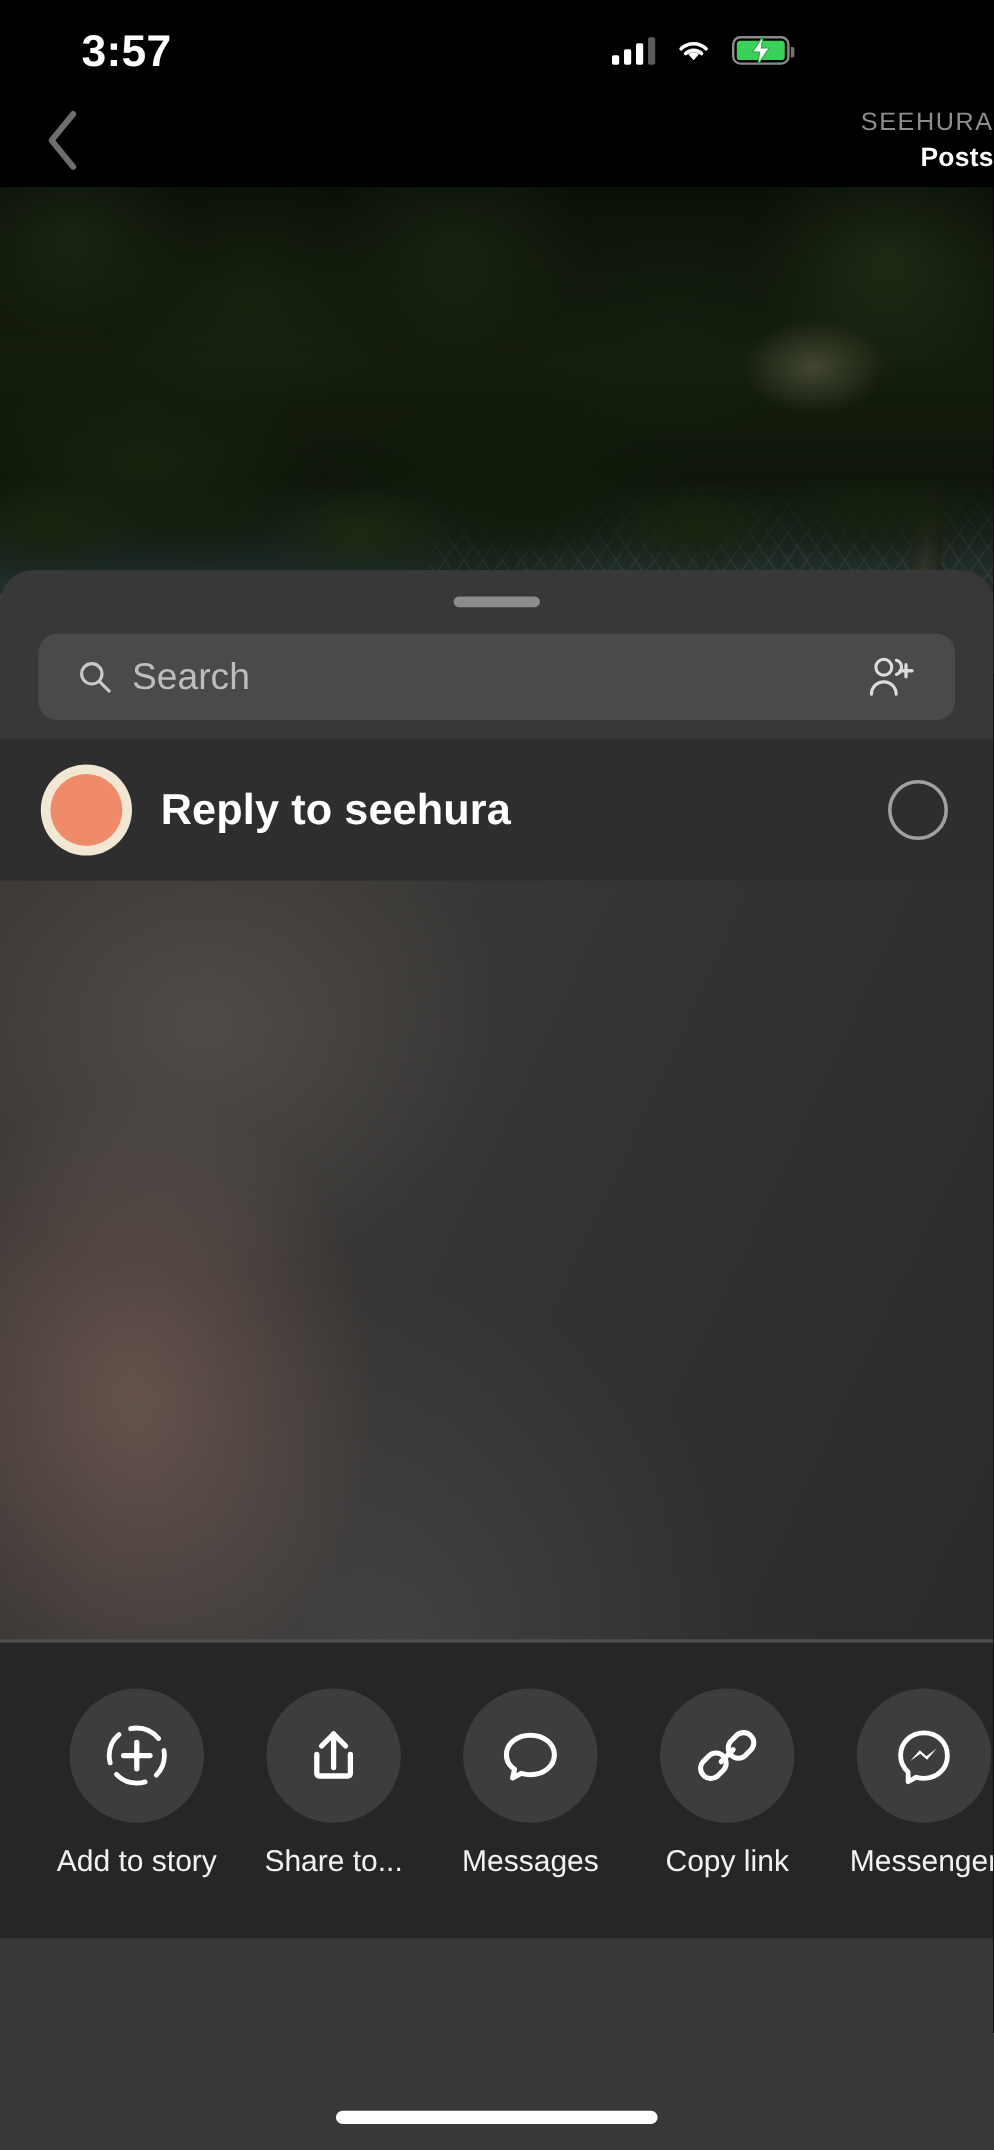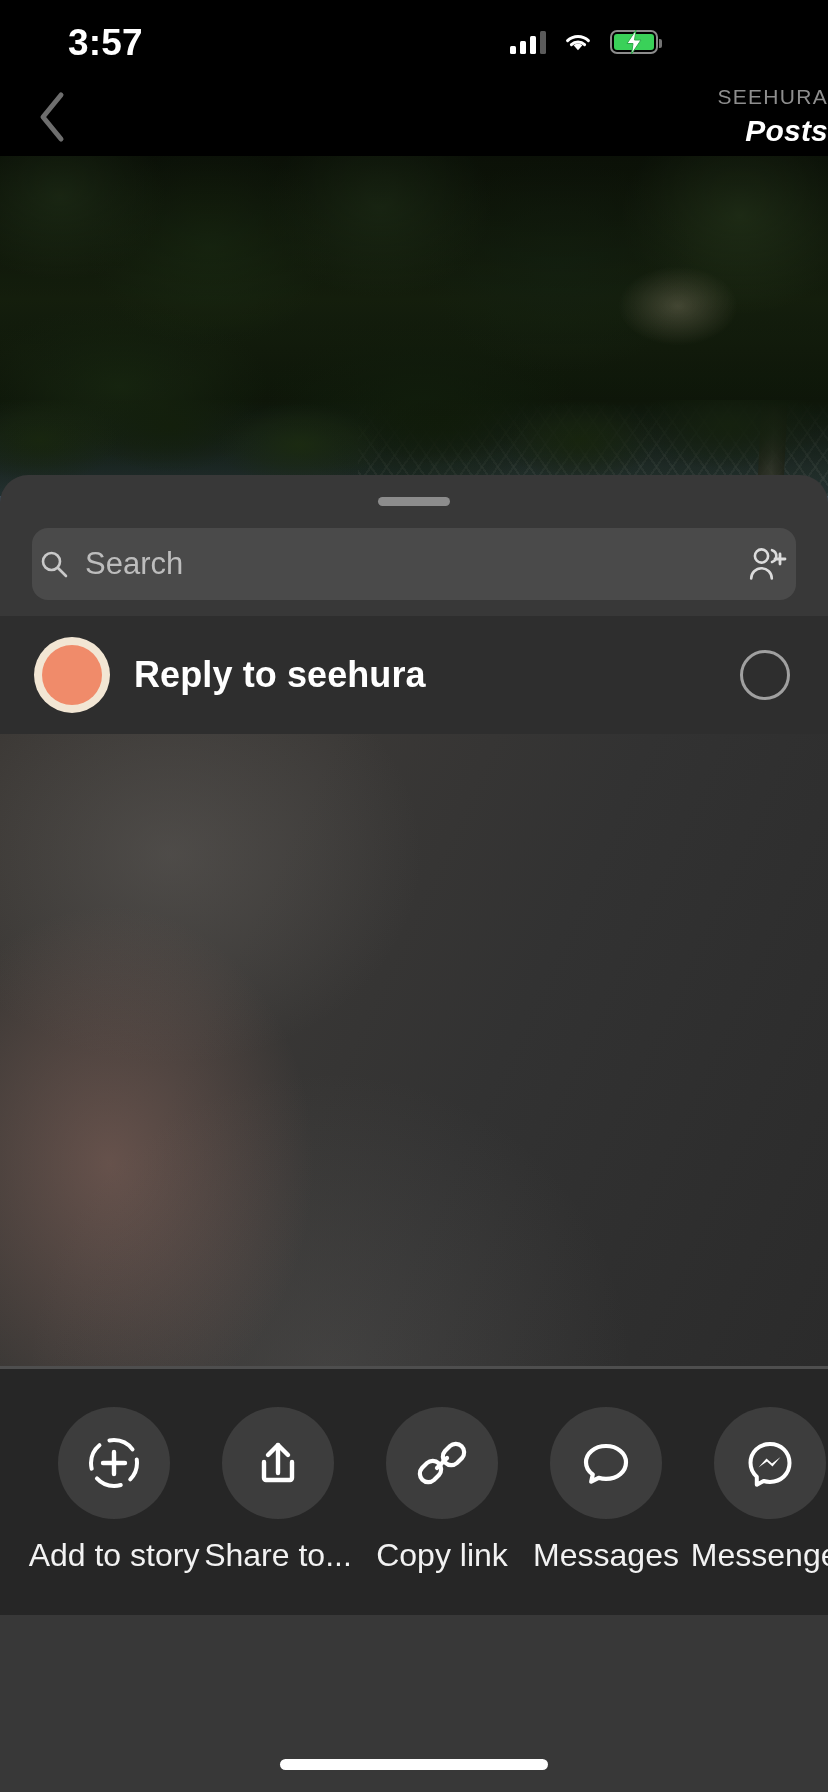--- a/index.html
+++ b/index.html
@@ -77,22 +77,22 @@
   .nav-titles {
     position:absolute; left:0; right:0; top:50%;
     transform:translateY(-50%);
     text-align:right;
   }
   .nav-eyebrow {
     color:#8e8e8e; font-size:21px; font-weight:400;
     letter-spacing:1.3px; line-height:1.25;
   }
   .nav-title {
-    color:#fff; font-size:30px; font-weight:700;
-    letter-spacing:0.2px; line-height:1.25; margin-top:2px;font-style:italic;
+    color:#fff; font-size:22px; font-weight:700;
+    letter-spacing:0.2px; line-height:1.25; margin-top:2px;
   }
 
   
   .photo {
     position:absolute; top:156px; left:0;
     width:828px; height:405px;
     overflow:hidden;
     background:#0a0d0a;
   }
   .photo .sky {
@@ -167,21 +167,21 @@
   }
 
   
   .search-wrap { padding:22px 32px 0; }
   .search-bar {
     position:relative;
     height:72px;
     background:#4a4a4a;
     border-radius:16px;
     display:flex; align-items:center;
-    padding:0 7px;
+    padding:0 32px;
   }
   .search-ic { width:30px; height:30px; flex:0 0 auto; margin-right:16px; }
   .search-input {
     flex:1 1 auto; min-width:0;
     background:transparent; border:0; outline:none;
     color:#dcdcdc; font-size:31px;
     font-family:"Liberation Sans", sans-serif;
   }
   .search-input::placeholder { color:#bdbdbd; opacity:1; }
   .people-add { width:42px; height:38px; flex:0 0 auto; margin-left:14px; }
@@ -247,21 +247,21 @@
     width:164px;
     display:flex; flex-direction:column; align-items:center;
   }
   .action-circle {
     width:112px; height:112px; border-radius:50%;
     background:#3d3d3d;
     display:flex; align-items:center; justify-content:center;
   }
   .action-label {
     margin-top:18px;
-    color:#f2f2f2; font-size:32px; font-weight:400;
+    color:#f2f2f2; font-size:25px; font-weight:400;
     white-space:nowrap;
     text-align:right;
   }
 
   
   .home-ind {
     position:absolute; left:50%; bottom:22px;
     transform:translateX(-50%);
     width:268px; height:11px; border-radius:6px;
     background:#fff;
@@ -369,35 +369,35 @@
               <path d="M21 23 L31 13 L41 23" stroke="#fff" stroke-width="4.4" fill="none" stroke-linecap="round" stroke-linejoin="round"></path>
               <path d="M17 30 v16 a2 2 0 0 0 2 2 h24 a2 2 0 0 0 2-2 v-16" stroke="#fff" stroke-width="4.4" fill="none" stroke-linecap="round" stroke-linejoin="round"></path>
             </svg>
           </div>
           <div class="action-label">Share to...</div>
         </div>
 
         <div class="action">
           <div class="action-circle">
             <svg width="62" height="62" viewBox="0 0 62 62">
+              <path d="M31 14 C19.5 14 11 21.3 11 30.2 c0 4.9 2.6 9.3 6.8 12.2 l-1.6 7.2 7.4 -3.8 c2.3 .7 4.8 1.1 7.4 1.1 11.5 0 20 -7.3 20 -16.7 C51 21.3 42.5 14 31 14 Z" stroke="#fff" stroke-width="4.2" fill="none" stroke-linejoin="round"></path>
+            </svg>
+          </div>
+          <div class="action-label">Messages</div>
+        </div>
+
+        <div class="action">
+          <div class="action-circle">
+            <svg width="62" height="62" viewBox="0 0 62 62">
               <path d="M26 36 L36 26" stroke="#fff" stroke-width="4.2" stroke-linecap="round"></path>
               <path d="M34 19 l5-5 a8.5 8.5 0 0 1 12 12 l-5 5 a8.5 8.5 0 0 1 -12 -12" stroke="#fff" stroke-width="4.2" fill="none" stroke-linecap="round"></path>
               <path d="M28 43 l-5 5 a8.5 8.5 0 0 1 -12 -12 l5 -5 a8.5 8.5 0 0 1 12 12" stroke="#fff" stroke-width="4.2" fill="none" stroke-linecap="round"></path>
             </svg>
           </div>
           <div class="action-label">Copy link</div>
-        </div>
-
-        <div class="action">
-          <div class="action-circle">
-            <svg width="62" height="62" viewBox="0 0 62 62">
-              <path d="M31 14 C19.5 14 11 21.3 11 30.2 c0 4.9 2.6 9.3 6.8 12.2 l-1.6 7.2 7.4 -3.8 c2.3 .7 4.8 1.1 7.4 1.1 11.5 0 20 -7.3 20 -16.7 C51 21.3 42.5 14 31 14 Z" stroke="#fff" stroke-width="4.2" fill="none" stroke-linejoin="round"></path>
-            </svg>
-          </div>
-          <div class="action-label">Messages</div>
         </div>
 
         <div class="action">
           <div class="action-circle">
             <svg width="62" height="62" viewBox="0 0 62 62">
               <path d="M31 12 C20 12 11.5 20.1 11.5 30.8 c0 5.6 2.4 10.5 6.3 13.9 l0 8.1 6.8 -3.8 c2 .6 4.2 .9 6.4 .9 11 0 19.5 -8.1 19.5 -18.8 C50.5 20.1 42 12 31 12 Z" stroke="#fff" stroke-width="4" fill="none" stroke-linejoin="round"></path>
               <path d="M19.5 35.5 L27.5 26.5 L33 31.5 L41.5 25 L33.5 34.5 L28 29.5 Z" fill="#fff"></path>
             </svg>
           </div>
           <div class="action-label">Messenger</div>

